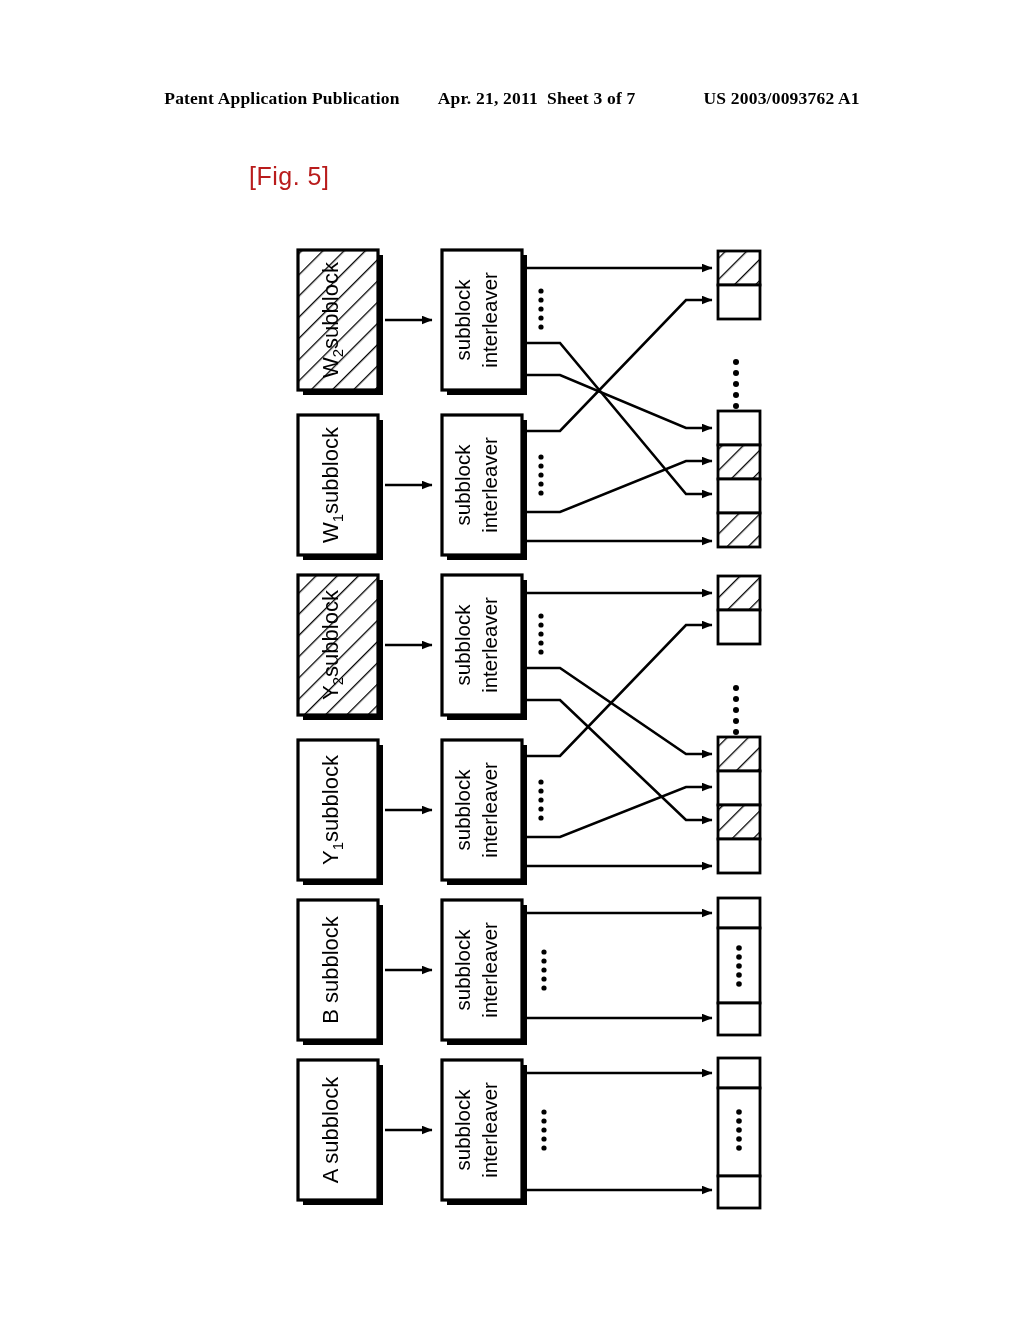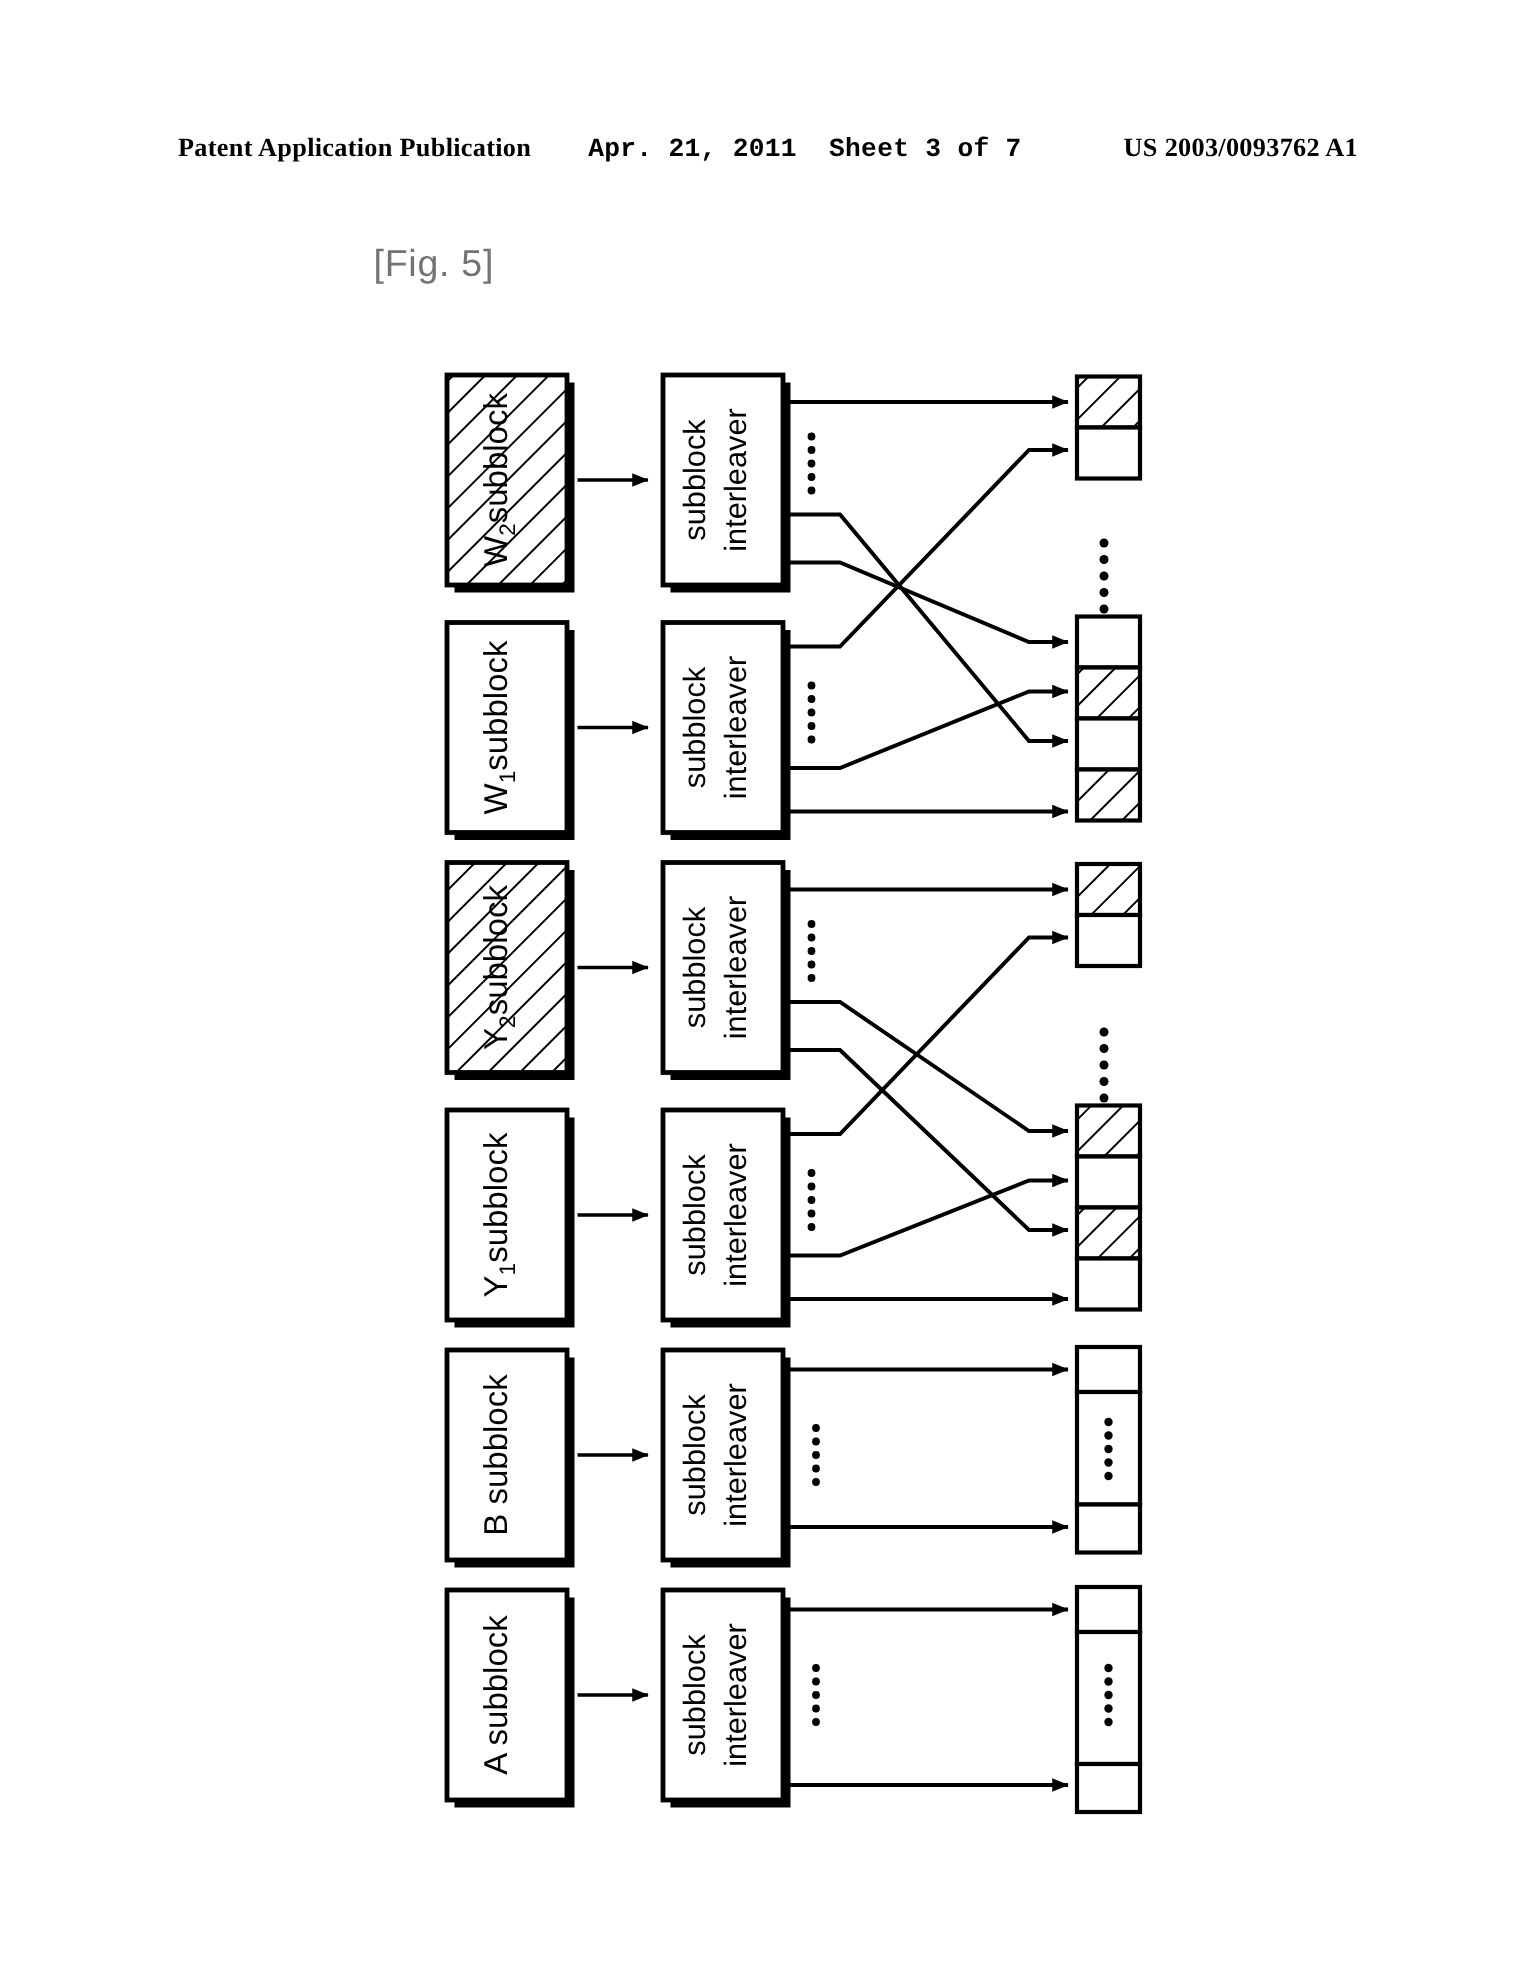--- a/index.html
+++ b/index.html
@@ -24,29 +24,29 @@
     justify-content: center;
     align-items: baseline;
     font-family: "Liberation Serif", serif;
     font-weight: bold;
     font-size: 17.5px;
     letter-spacing: 0.2px;
     color: #000;
     white-space: pre;
   }
   .hdr .seg1 { margin-right: 38px; }
-  .hdr .seg2 { margin-right: 68px; font-family: Liberation Mono, monospace; }
+  .hdr .seg2 { margin-right: 68px; }
   .hdr .seg3 { }
   .figlabel {
     position: absolute;
     left: 249px;
     top: 162px;
     font-family: "Liberation Sans", sans-serif;
     font-size: 25px;
-    color: #737373;
+    color: #b91c1c;
     letter-spacing: 0.5px;
   }
   #diagram {
     position: absolute;
     left: 0;
     top: 0;
     width: 1024px;
     height: 1320px;
   }
   svg { display: block; }

